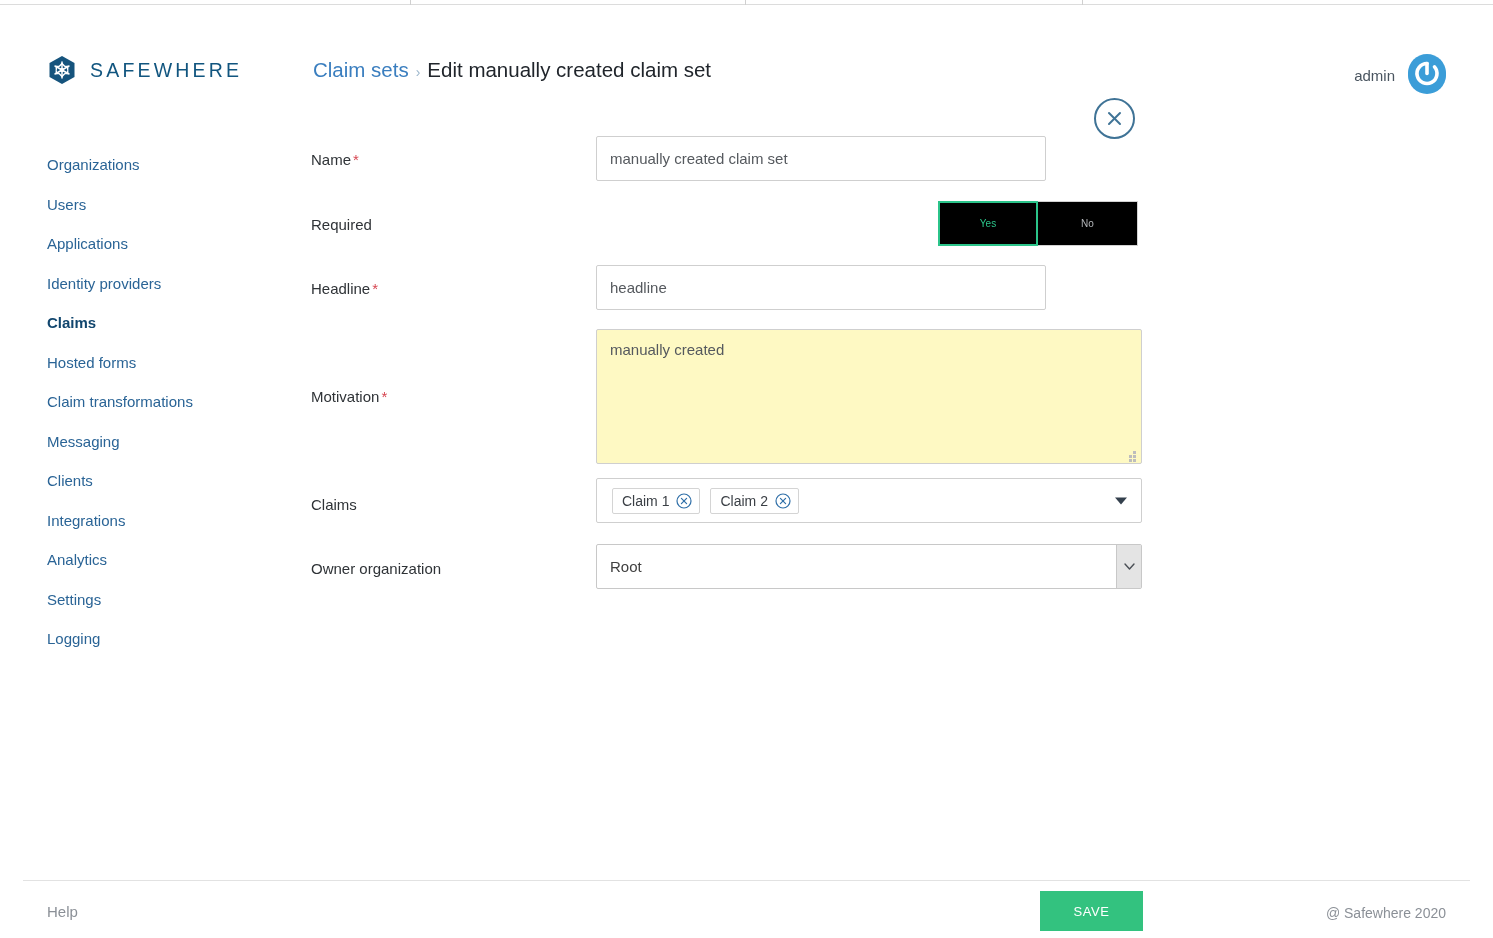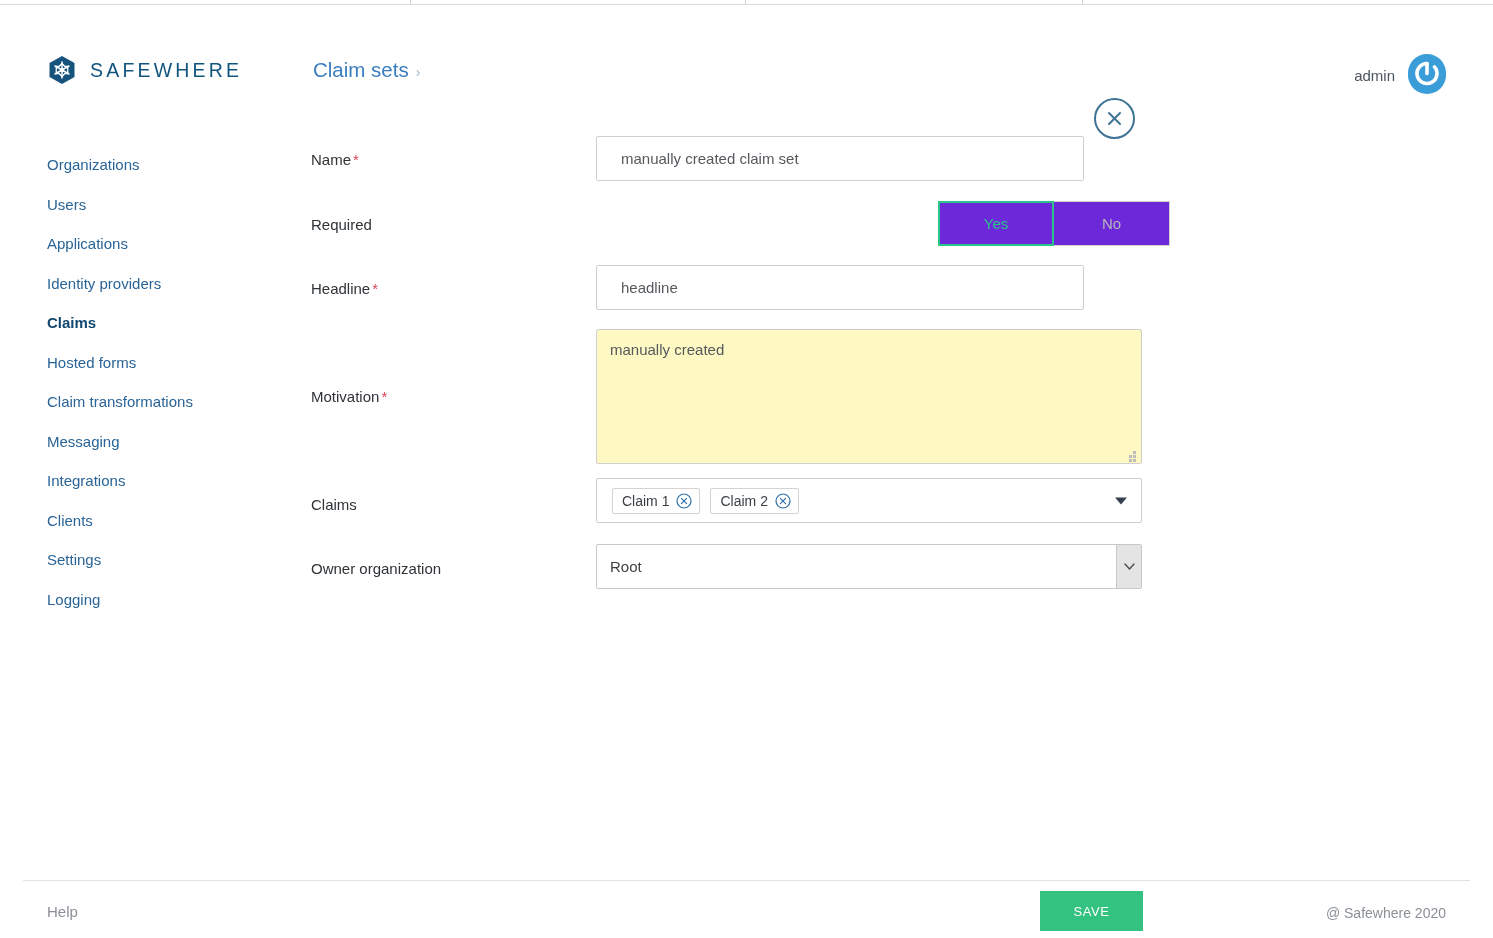--- a/index.html
+++ b/index.html
@@ -106,25 +106,25 @@
     white-space: nowrap;
   }
   .req-star {
     color: #d64550;
     font-size: 15px;
     margin-left: 2px;
   }
   .ctrl { position: absolute; }
 
   .txt-input {
-    width: 488px; height: 45px;
+    width: 450px; height: 45px;
     border: 1px solid #cfcfcf;
     border-radius: 2px;
     background: #fff;
-    padding: 0 24px;
+    padding: 0 13px;
     font-size: 15px;
     color: #55595e;
     font-family: "Liberation Sans", sans-serif;
     outline: none;
   }
   .txt-area {
     width: 546px; height: 135px;
     border: 1px solid #cfcfcf;
     border-radius: 2px;
     background: #fef9c3;
@@ -139,25 +139,25 @@
   .grip {
     position: absolute;
     right: 6px; bottom: 5px;
     width: 11px; height: 11px;
     pointer-events: none;
   }
 
   
   .toggle { display: flex; }
   .toggle-opt {
-    width: 116px; height: 45px;
+    width: 100px; height: 45px;
     display: flex; align-items: center; justify-content: center;
-    font-size: 15px;
-    cursor: pointer;
-    background: #6d28d9;
+    font-size: 10px;
+    cursor: pointer;
+    background: #000000;
   }
   .toggle-opt.on {
     border: 2px solid #2bc48a;
     color: #2bc48a;
   }
   .toggle-opt.off {
     border: 1px solid #d2d2d2;
     border-left: none;
     color: #b4b7ba;
   }
@@ -281,20 +281,21 @@
           </g>
           <circle cx="15" cy="15" r="2.2" fill="#ffffff"></circle>
         </svg>
       </span>
       <span class="brand-name">SAFEWHERE</span>
     </div>
 
     <div class="breadcrumb">
       <span class="crumb-link">Claim sets</span>
       <span class="crumb-sep">›</span>
+      <span class="crumb-current">Edit manually created claim set</span>
     </div>
 
     <div class="close-btn">
       <span>
         <svg width="37" height="37" viewBox="0 0 37 37">
           <line x1="13" y1="13" x2="24" y2="24" stroke="#3f7396" stroke-width="2" stroke-linecap="round"></line>
           <line x1="24" y1="13" x2="13" y2="24" stroke="#3f7396" stroke-width="2" stroke-linecap="round"></line>
         </svg>
       </span>
     </div>
@@ -315,22 +316,23 @@
 
   <nav class="sidebar" id="sidebar">
       <a class="nav-item">Organizations</a>
       <a class="nav-item">Users</a>
       <a class="nav-item">Applications</a>
       <a class="nav-item">Identity providers</a>
       <a class="nav-item active">Claims</a>
       <a class="nav-item">Hosted forms</a>
       <a class="nav-item">Claim transformations</a>
       <a class="nav-item">Messaging</a>
+      <a class="nav-item">Clients</a>
       <a class="nav-item">Integrations</a>
-      <a class="nav-item">Clients</a>
+      <a class="nav-item">Analytics</a>
       <a class="nav-item">Settings</a>
       <a class="nav-item">Logging</a>
     </nav>
 
   <div class="form">
 
     <div class="field-label" style="top:18px; left:0;">
       <span>Name</span><span class="req-star">*</span>
     </div>
     <div class="ctrl" style="top:3px; left:285px;">

